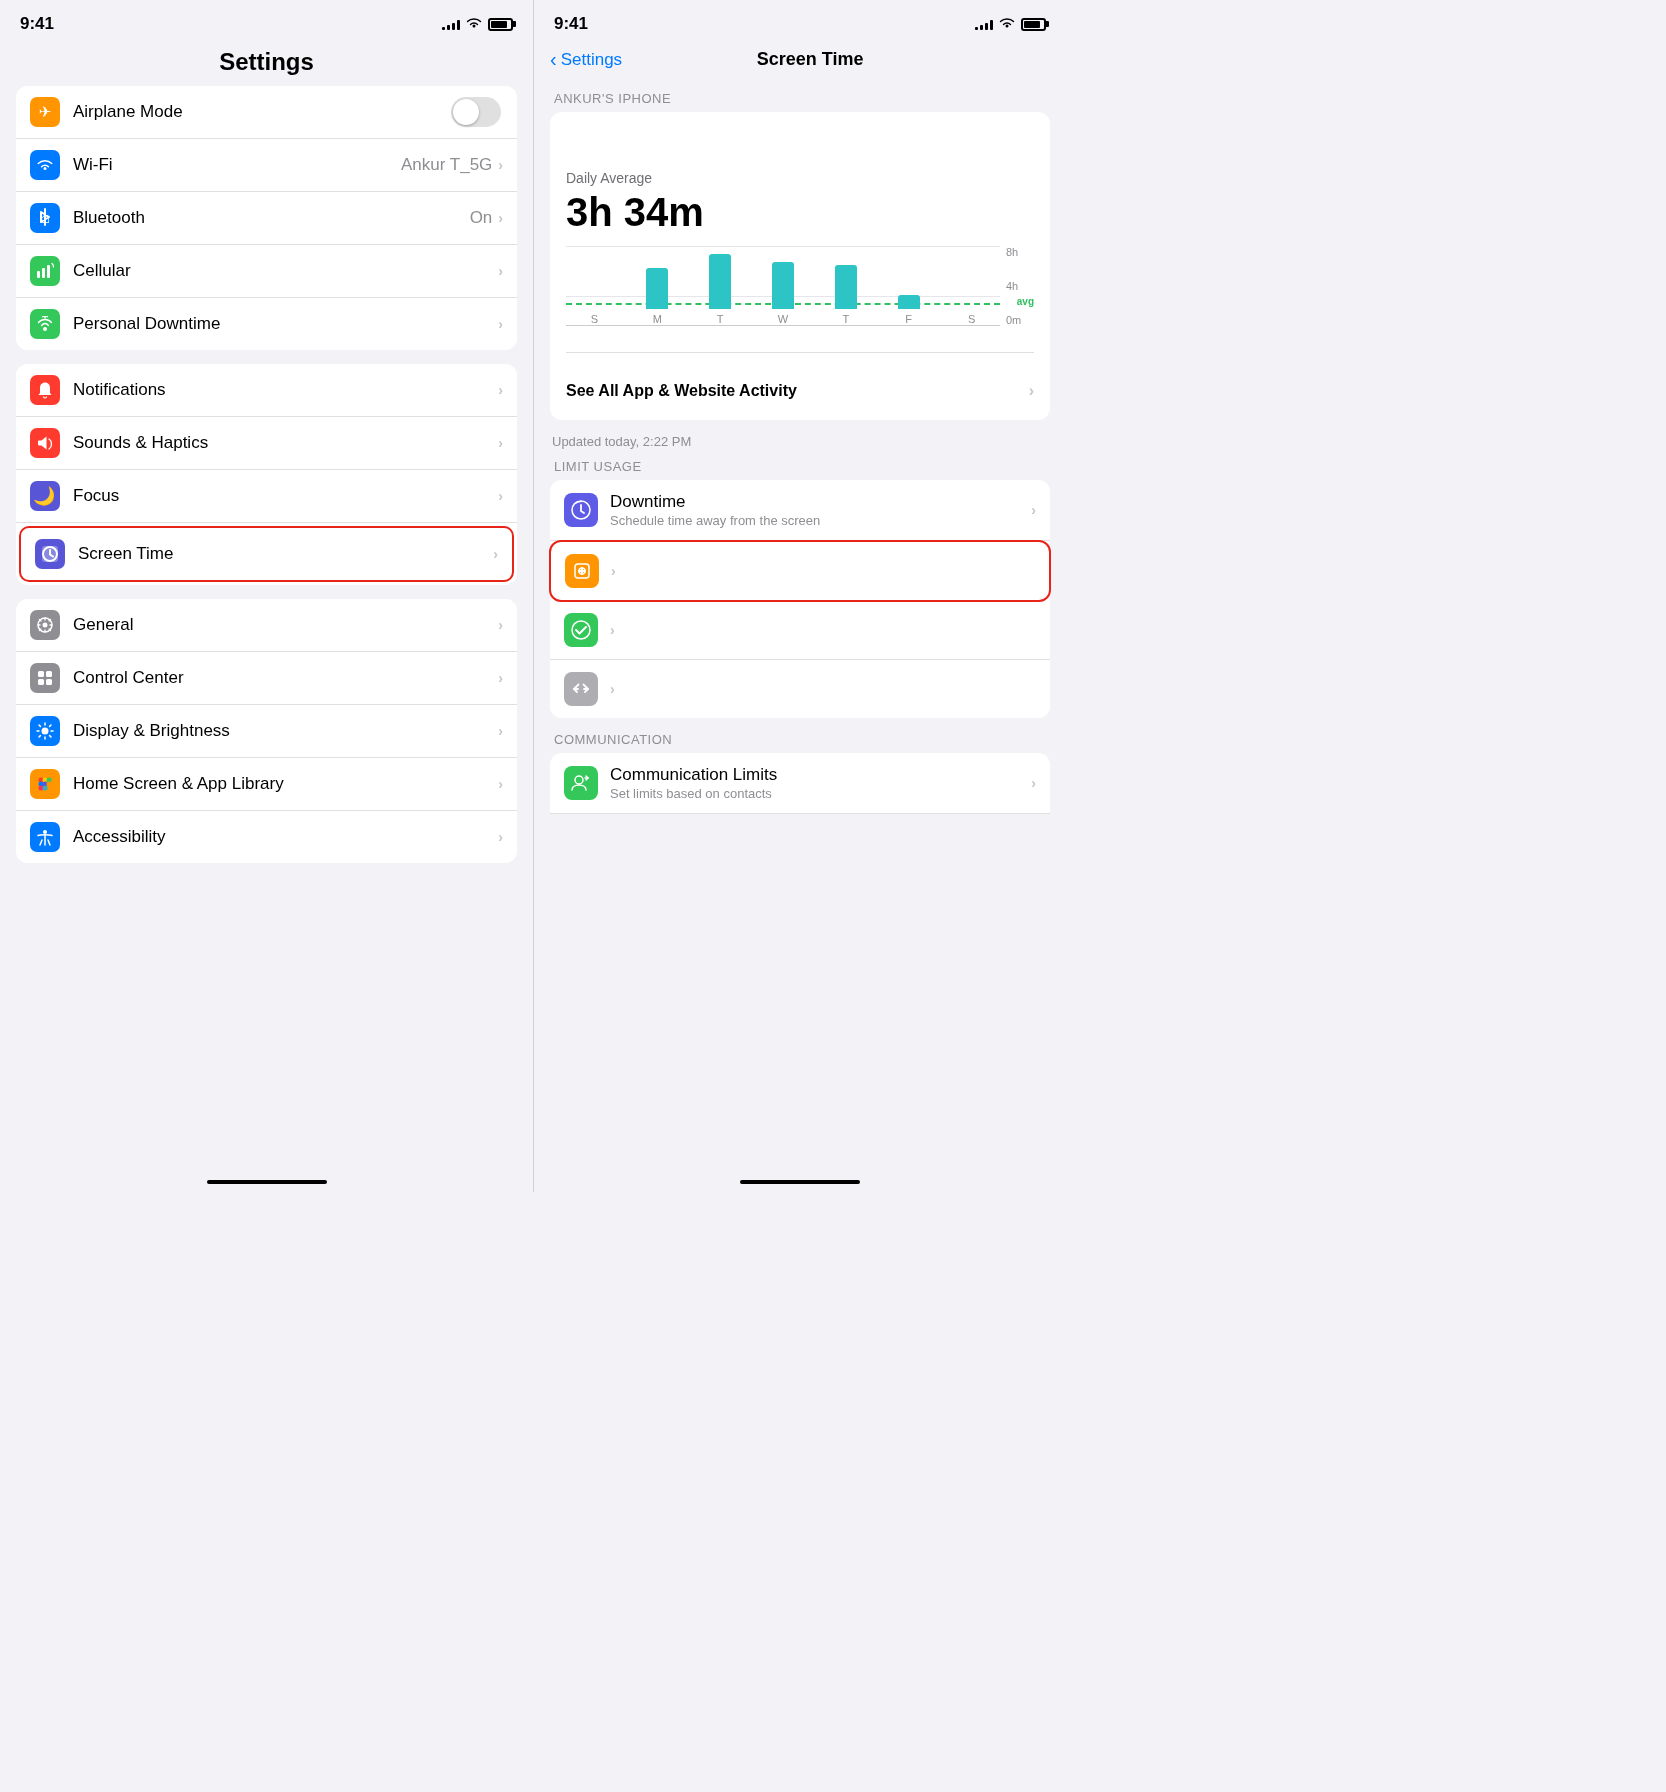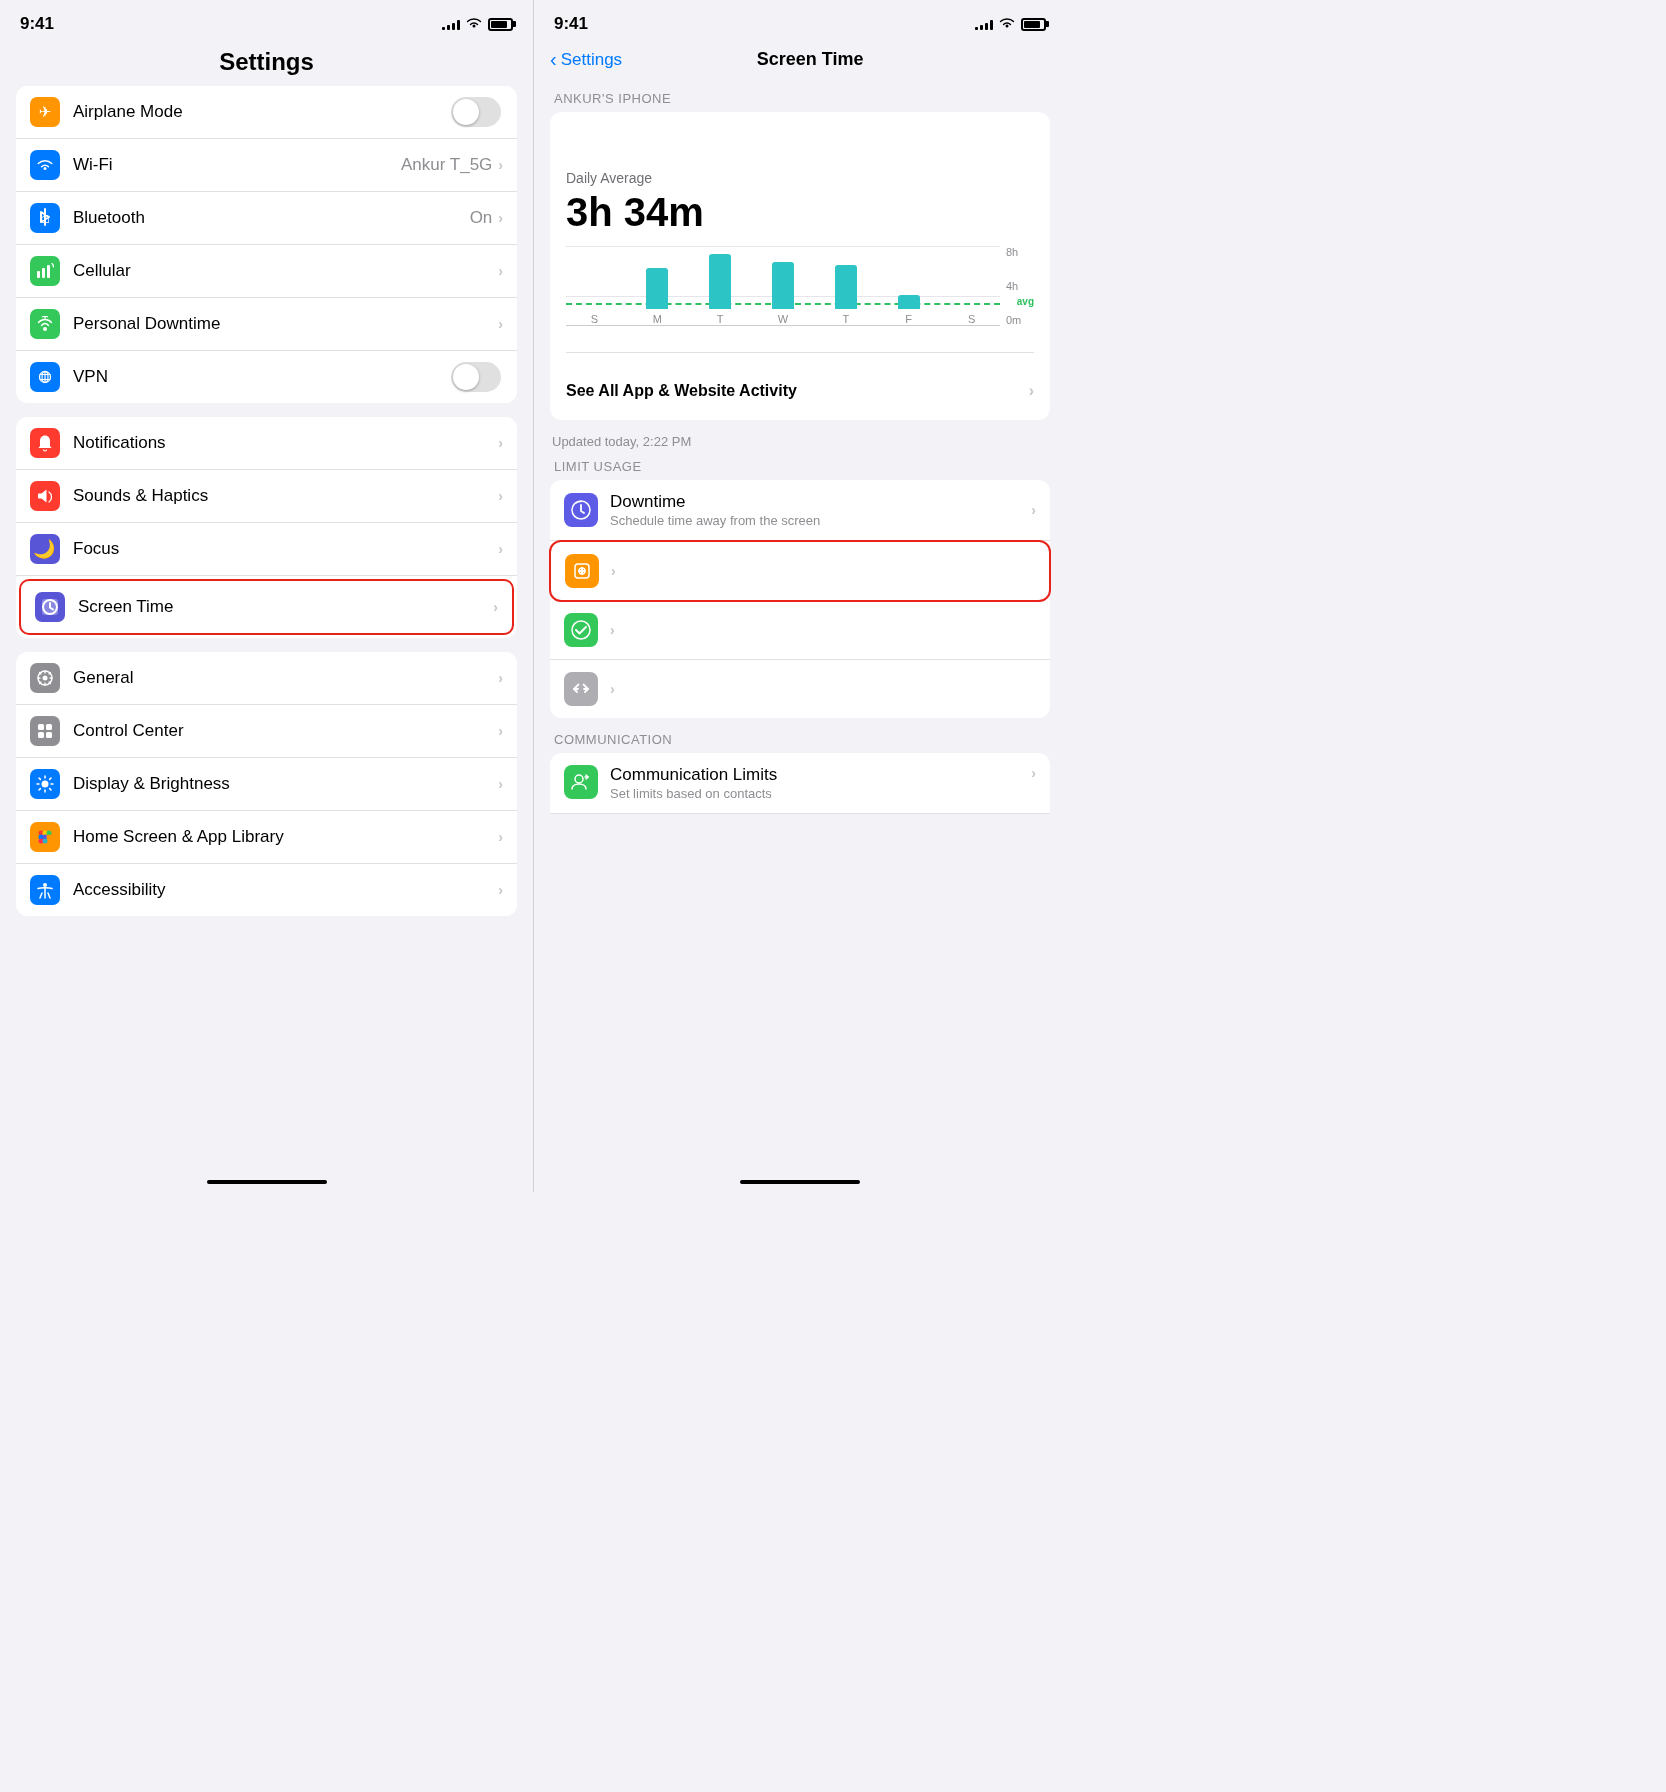--- a/index.html
+++ b/index.html
@@ -354,20 +354,21 @@
       margin-top: 1px;
     }
 
     
     .bg-orange { background: #ff9500; }
     .bg-blue { background: #007aff; }
     .bg-green { background: #34c759; }
 
     .communication-row {
       display: flex;
+      align-items: center;
       padding: 12px 14px;
       background: #fff;
       border-radius: 12px 12px 0 0;
       border-bottom: 0.5px solid #e0e0e0;
       cursor: pointer;
     }
   </style>
 </head>
 <body>
 
@@ -460,33 +461,20 @@
             <path d="M6.5 9.5C7.5 8.3 8.7 7.5 10 7.5s2.5.8 3.5 2" stroke="#fff" stroke-width="1.4" fill="none" stroke-linecap="round"></path>
             <path d="M3.5 6.5C5.3 4.5 7.5 3.5 10 3.5s4.7 1 6.5 3" stroke="#fff" stroke-width="1.4" fill="none" stroke-linecap="round"></path>
             <path d="M10 2V0" stroke="#fff" stroke-width="1.5" stroke-linecap="round"></path>
             <path d="M7 1l3-1 3 1" stroke="#fff" stroke-width="1.2" fill="none"></path>
           </svg>
         </div>
         <span class="row-label">Personal Downtime</span>
         <span class="row-chevron">›</span>
       </div>
 
-      <div class="settings-row">
-        <div class="row-icon bg-blue">
-          <svg width="18" height="14" viewBox="0 0 18 14" fill="none">
-            <circle cx="9" cy="7" r="5.5" stroke="#fff" stroke-width="1.3"></circle>
-            <path d="M9 1.5V12.5M3.5 4.5h11M3.5 9.5h11" stroke="#fff" stroke-width="1.2"></path>
-            <ellipse cx="9" cy="7" rx="3" ry="5.5" stroke="#fff" stroke-width="1.2"></ellipse>
-          </svg>
-        </div>
-        <span class="row-label">VPN</span>
-        <div class="toggle">
-          <div class="toggle-knob"></div>
-        </div>
-      </div>
     </div>
 
     <div class="settings-group">
 
       <div class="settings-row">
         <div class="row-icon" style="background:#ff3b30;">
           <svg width="16" height="18" viewBox="0 0 16 18" fill="none">
             <path d="M8 1.5C5 1.5 3 3.8 3 7v5l-1.5 2h13L13 12V7c0-3.2-2-5.5-5-5.5z" fill="#fff"></path>
             <path d="M6.5 15.5a1.5 1.5 0 003 0" stroke="#fff" stroke-width="1.2" fill="none"></path>
           </svg>

